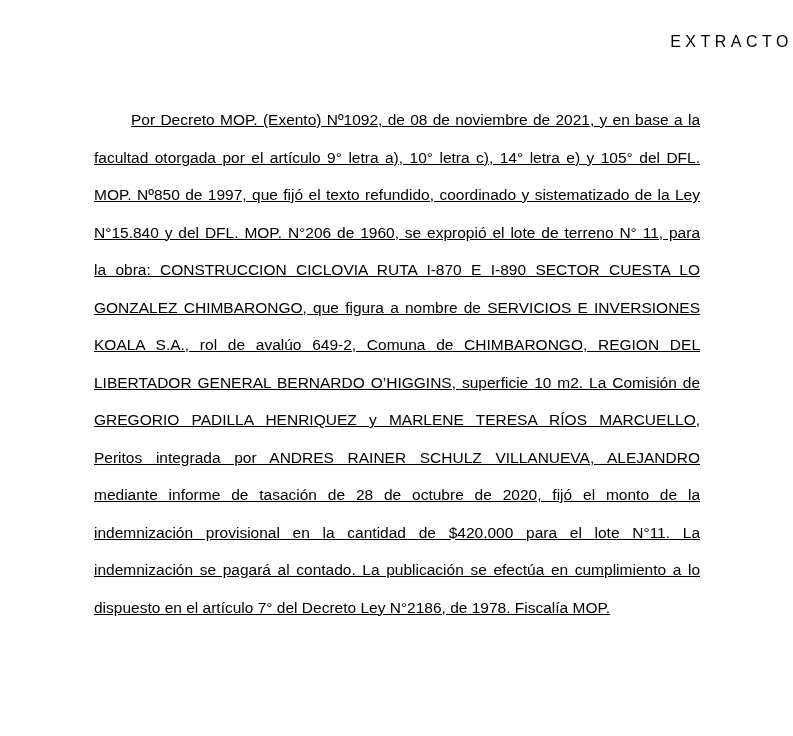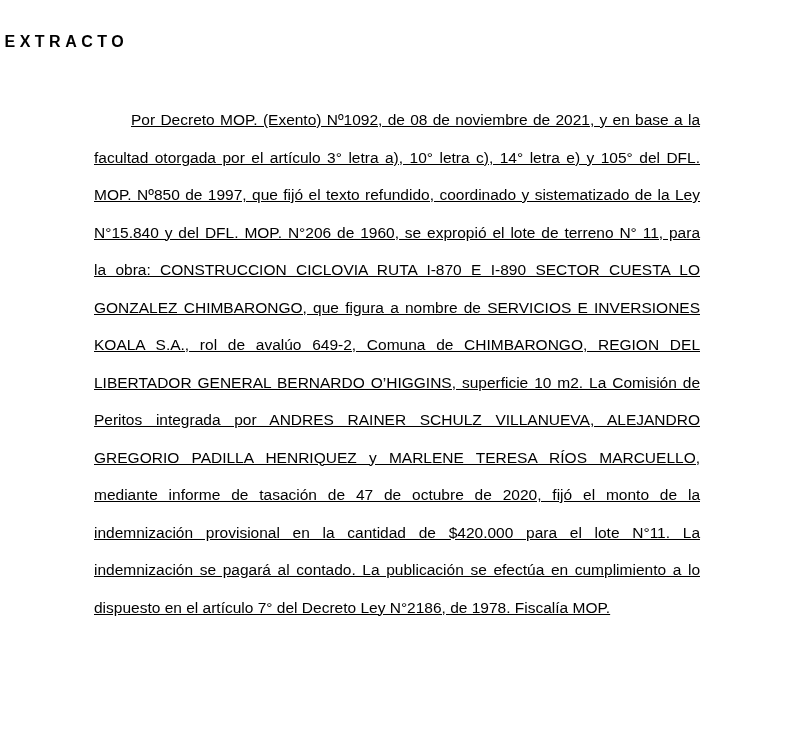--- a/index.html
+++ b/index.html
@@ -14,23 +14,23 @@
     background: #ffffff;
     color: #000000;
     font-family: "Liberation Sans", sans-serif;
     overflow: hidden;
   }
   .doc-title {
     position: absolute;
     top: 33px;
     left: 0;
     right: 0;
-    text-align: left;
+    text-align: right;
     font-size: 16px;
-    font-weight: bold;
+    font-weight: normal;
     letter-spacing: 4.5px;
     text-indent: 4.5px; 
   }
   .paragraph {
     position: absolute;
     top: 101px;
     left: 94px;
     right: 93px;
     text-decoration: underline;
   }
@@ -53,27 +53,27 @@
     -moz-text-align-last: left;
   }
 </style>
 </head>
 <body>
 
 <div class="page">
   <div class="doc-title">EXTRACTO</div>
   <div class="paragraph">
       <div class="line indent">Por Decreto MOP. (Exento) Nº1092, de 08 de noviembre de 2021, y en base a la</div>
-      <div class="line">facultad otorgada por el artículo 3° letra a), 10° letra c), 14° letra e) y 105° del DFL.</div>
+      <div class="line">facultad otorgada por el artículo 9° letra a), 10° letra c), 14° letra e) y 105° del DFL.</div>
       <div class="line">MOP. Nº850 de 1997, que fijó el texto refundido, coordinado y sistematizado de la Ley</div>
       <div class="line">N°15.840 y del  DFL. MOP. N°206 de 1960, se expropió el lote de terreno N° 11, para</div>
       <div class="line">la obra: CONSTRUCCION CICLOVIA RUTA I-870 E I-890 SECTOR CUESTA LO</div>
       <div class="line">GONZALEZ CHIMBARONGO, que figura a nombre de SERVICIOS E INVERSIONES</div>
       <div class="line">KOALA S.A., rol de avalúo 649-2, Comuna de CHIMBARONGO,  REGION DEL</div>
       <div class="line">LIBERTADOR GENERAL BERNARDO O’HIGGINS, superficie 10 m2. La Comisión de</div>
+      <div class="line">GREGORIO PADILLA HENRIQUEZ y MARLENE TERESA RÍOS MARCUELLO,</div>
       <div class="line">Peritos integrada por ANDRES RAINER SCHULZ VILLANUEVA, ALEJANDRO</div>
-      <div class="line">GREGORIO PADILLA HENRIQUEZ y MARLENE TERESA RÍOS MARCUELLO,</div>
-      <div class="line">mediante informe de tasación de 47 de octubre de 2020, fijó el monto de la</div>
+      <div class="line">mediante informe de tasación de 28 de octubre de 2020, fijó el monto de la</div>
       <div class="line">indemnización provisional en la cantidad de $420.000 para el lote N°11. La</div>
       <div class="line">indemnización se pagará al contado. La publicación se efectúa en cumplimiento a lo</div>
       <div class="line last">dispuesto en el artículo 7° del Decreto Ley N°2186, de 1978. Fiscalía MOP.</div>
     </div>
 </div>
 
 </body></html>

